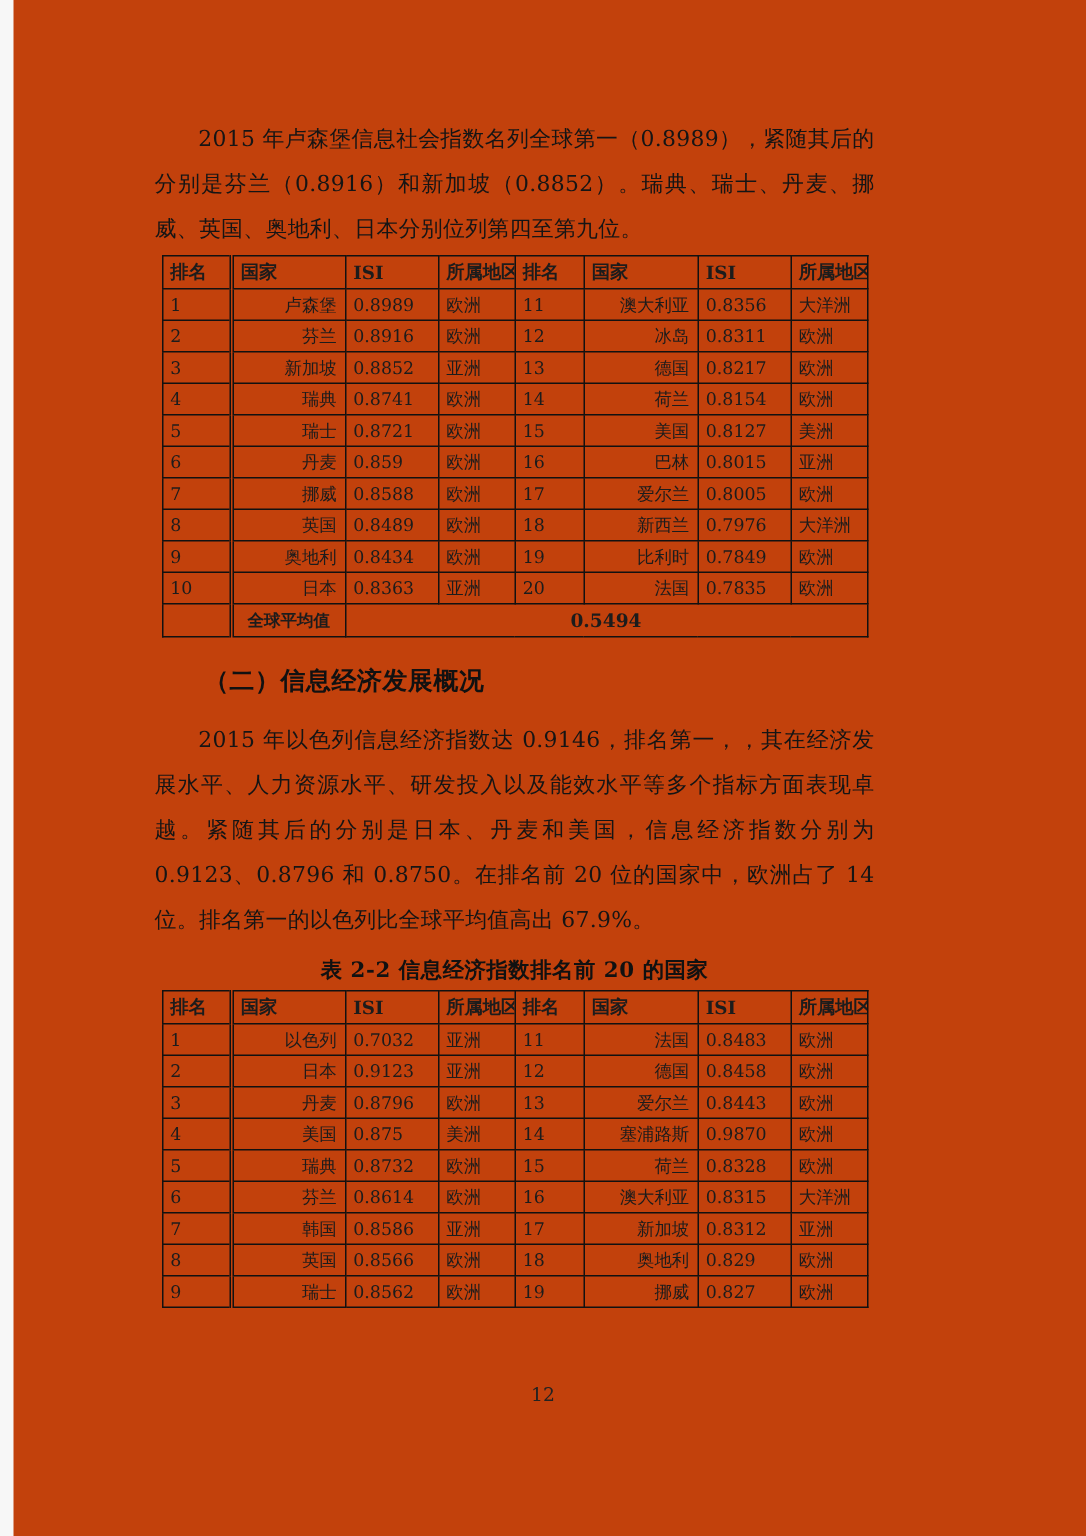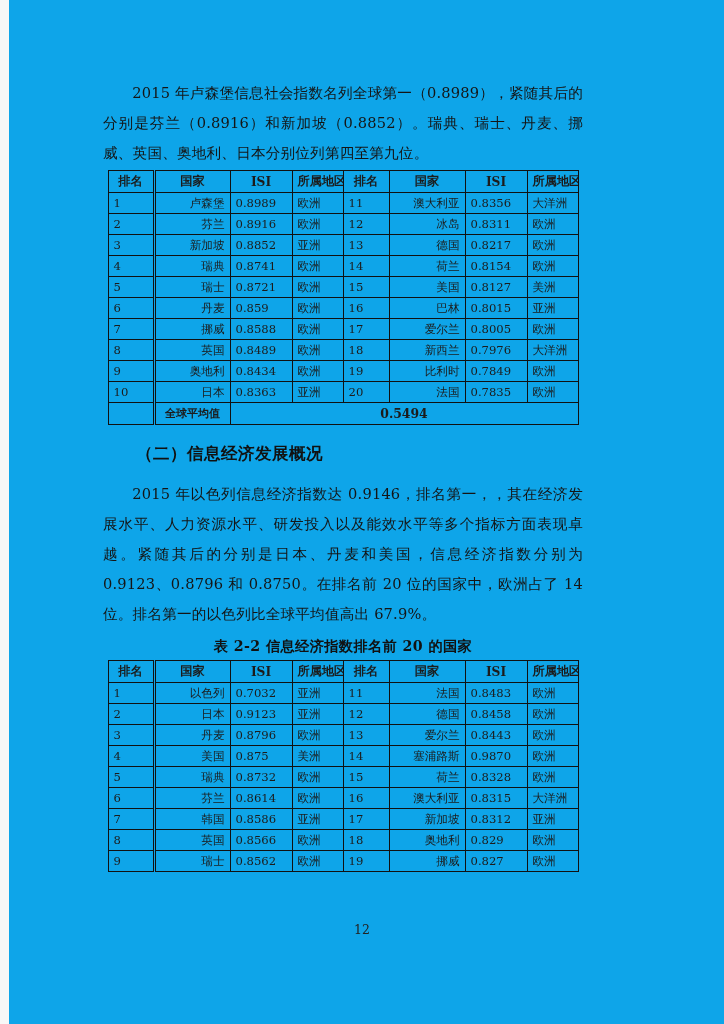--- a/index.html
+++ b/index.html
@@ -12,21 +12,21 @@
     background: #fefefe;
     font-family: "DejaVu Serif", "Liberation Serif", serif;
     color: #1a1a1a;
     position: relative;
     overflow: hidden;
   }
   .page {
     position: relative;
     width: 724px;
     height: 1024px;
-    background: #0ea5e9;
+    background: #c2410c;
     box-sizing: border-box;
     padding: 16px;
   }
   .page-edge-left {
     position: absolute;
     left: 0; top: 0;
     width: 9px; height: 1024px;
     background: #f7f7f7;
   }
   .content {
@@ -84,21 +84,21 @@
   table.data-table td {
     border: 1px solid #111;
     height: 21px;
     padding: 0 5px;
     box-sizing: border-box;
     overflow: hidden;
     white-space: nowrap;
   }
   table.data-table thead th {
     font-weight: bold;
-    text-align: center;
+    text-align: left;
     font-size: 12.2px;
     height: 22px;
   }
   
   .col-sep-left { border-left: 3px double #111 !important; }
 
   td.c-rank  { text-align: left;   padding-left: 7px; }
   td.c-name  { text-align: right;   padding-left: 9px; }
   td.c-isi   { text-align: left;   padding-left: 8px; }
   td.c-reg   { text-align: left;   padding-left: 8px; }

